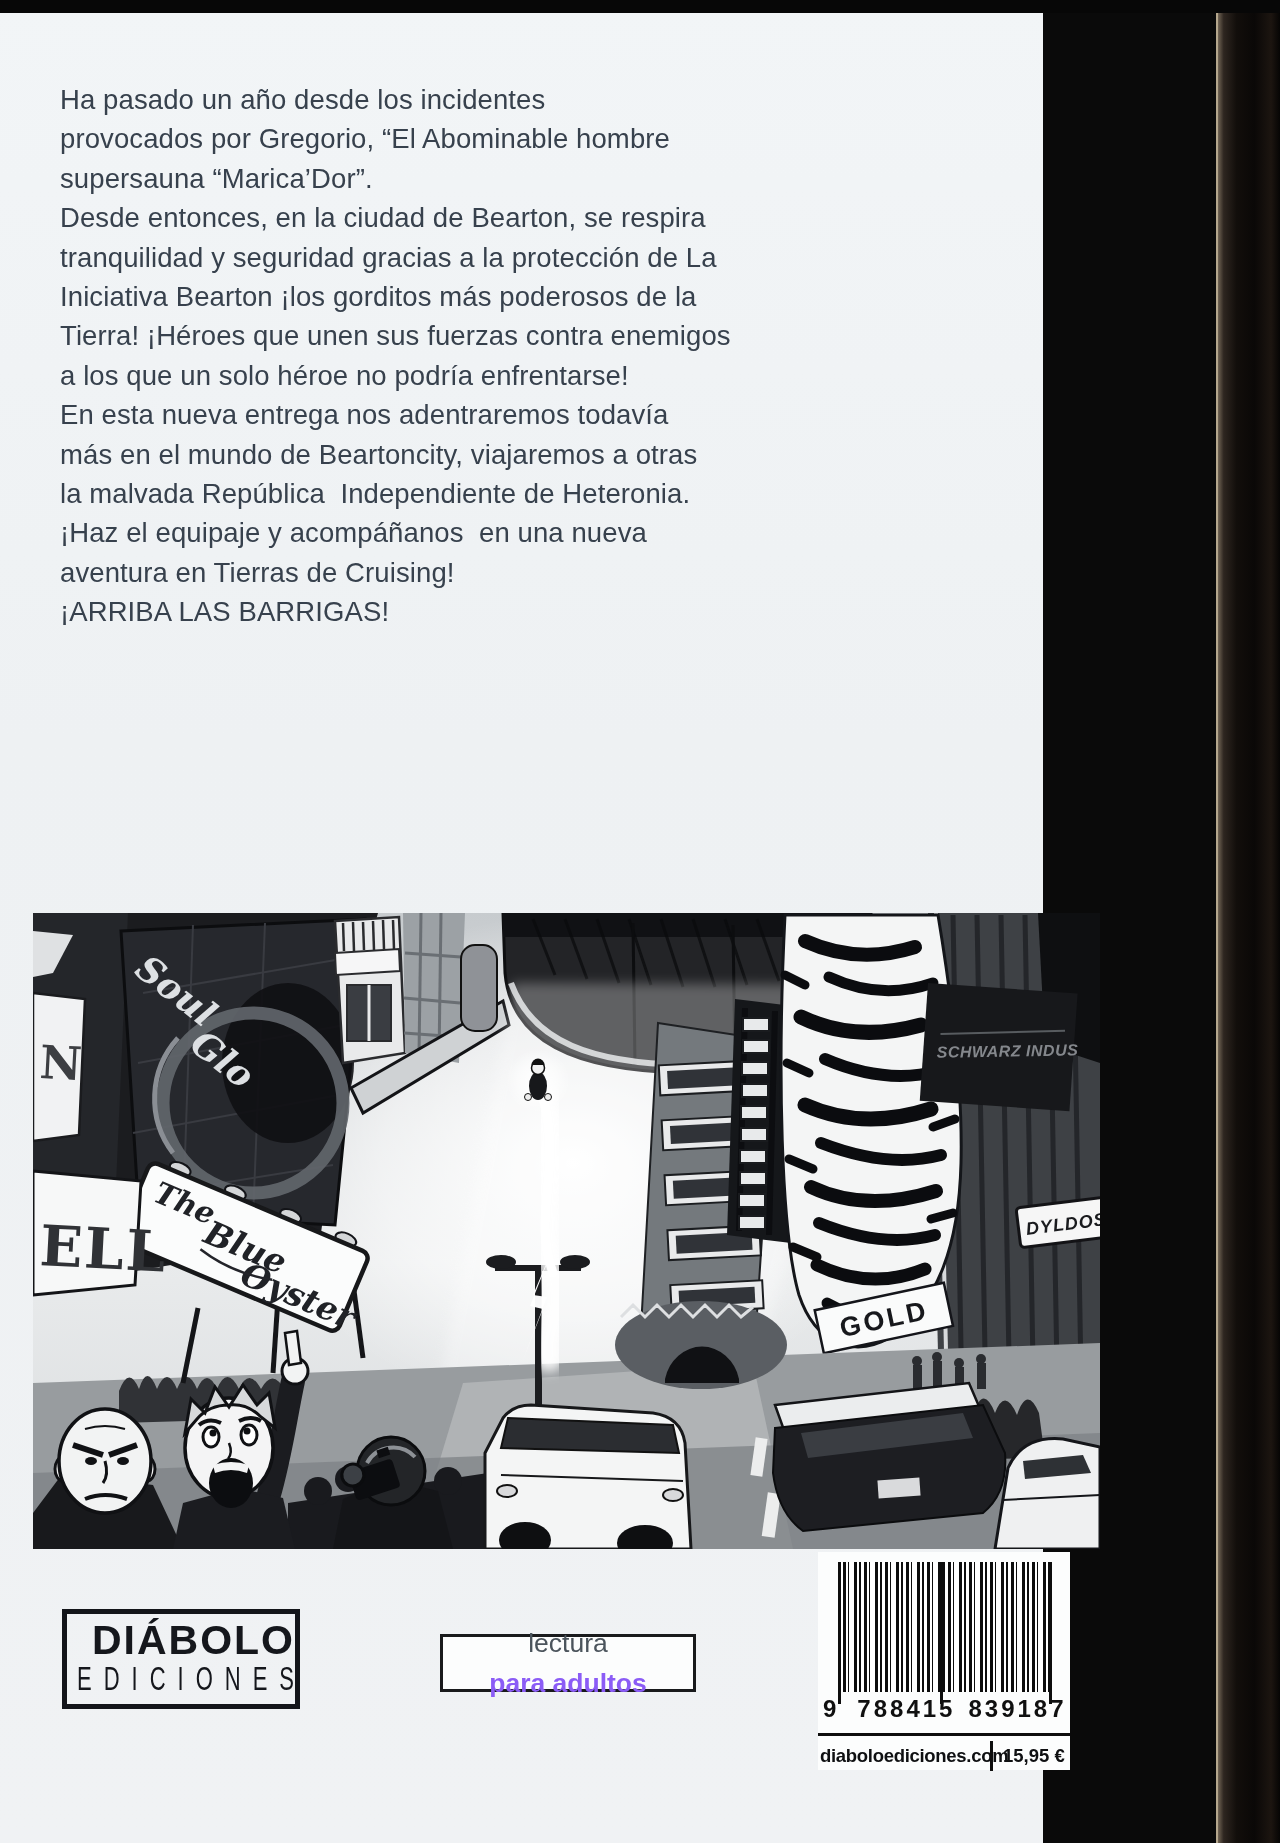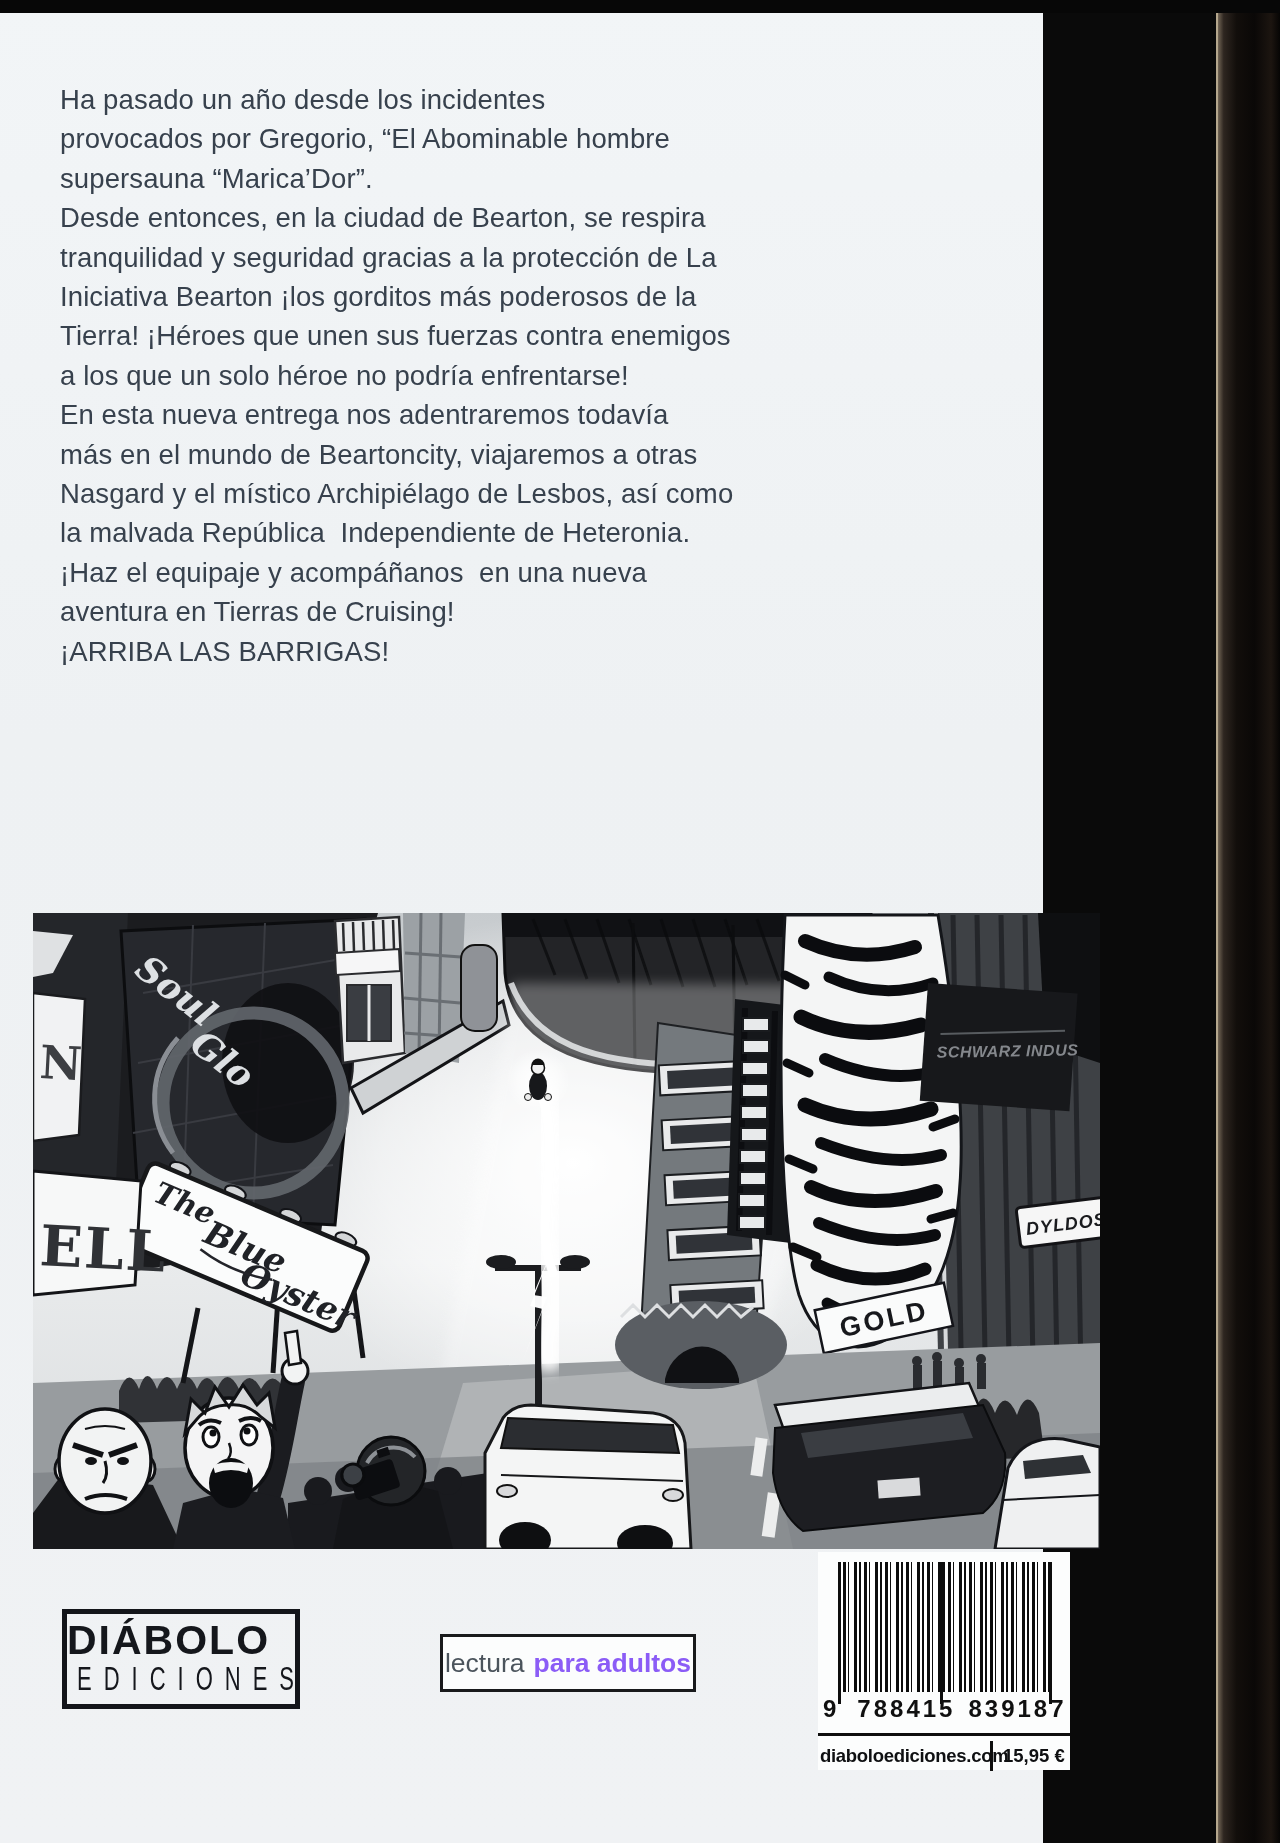--- a/index.html
+++ b/index.html
@@ -23,30 +23,30 @@
     position:absolute;left:60px;top:80px;width:720px;
     font-size:27.5px;line-height:39.4px;color:#37414d;letter-spacing:.1px;
   }
   .synopsis .line{white-space:pre;}
   
   .artwork{position:absolute;left:33px;top:913px;width:1067px;height:636px;}
   .artwork text{font-family:"DejaVu Serif",serif;}
   
   .publisher-logo{
     position:absolute;left:62px;top:1609px;width:228px;height:90px;
-    border:5px solid #13151a;text-align:left;color:#15171c;
+    border:5px solid #13151a;text-align:right;color:#15171c;
   }
   .logo-title{margin-top:5px;font-size:41px;font-weight:bold;letter-spacing:2px;line-height:42px;}
   .logo-sub{font-size:22px;font-weight:400;letter-spacing:12px;padding-left:10px;line-height:24px;
     transform:scaleY(1.5);transform-origin:50% 0;}
   
   .reading-label{
     position:absolute;left:440px;top:1634px;width:250px;height:52px;
     border:3px solid #191a1c;background:#fcfdfd;
-    display:flex;align-items:center;justify-content:center;gap:9px;font-size:26.5px;
+    display:flex;align-items:center;justify-content:center;gap:9px;font-size:26.5px;flex-direction:column;
   }
   .rl-regular{color:#4b545c;}
   .rl-bold{font-weight:bold;color:#8b5cf6;}
   
   .barcode-block{position:absolute;left:818px;top:1552px;width:252px;height:218px;background:#fcfdfd;}
   .bars{
     position:absolute;left:20px;top:10px;width:214px;height:130px;
     background:repeating-linear-gradient(90deg,
       #0d0d0d 0 2px,#fff 2px 5px,#0d0d0d 5px 8px,#fff 8px 10px,
       #0d0d0d 10px 11px,#fff 11px 16px,#0d0d0d 16px 19px,#fff 19px 21px);
@@ -73,21 +73,20 @@
     <div class="line">Ha pasado un año desde los incidentes</div>
     <div class="line">provocados por Gregorio, “El Abominable hombre</div>
     <div class="line">supersauna “Marica’Dor”.</div>
     <div class="line">Desde entonces, en la ciudad de Bearton, se respira</div>
     <div class="line">tranquilidad y seguridad gracias a la protección de La</div>
     <div class="line">Iniciativa Bearton ¡los gorditos más poderosos de la</div>
     <div class="line">Tierra! ¡Héroes que unen sus fuerzas contra enemigos</div>
     <div class="line">a los que un solo héroe no podría enfrentarse!</div>
     <div class="line">En esta nueva entrega nos adentraremos todavía</div>
     <div class="line">más en el mundo de Beartoncity, viajaremos a otras</div>
-    <div class="line">Nasgard y el místico Archipiélago de Lesbos, así como</div>
     <div class="line">la malvada República  Independiente de Heteronia.</div>
     <div class="line">¡Haz el equipaje y acompáñanos  en una nueva</div>
     <div class="line">aventura en Tierras de Cruising!</div>
     <div class="line">¡ARRIBA LAS BARRIGAS!</div>
   </div>
 
   <svg class="artwork" viewBox="0 0 1067 636">
     <defs>
       <radialGradient id="glowWhite" cx="50%" cy="50%" r="50%">
         <stop offset="0%" stop-color="#ffffff" stop-opacity="1"></stop>

